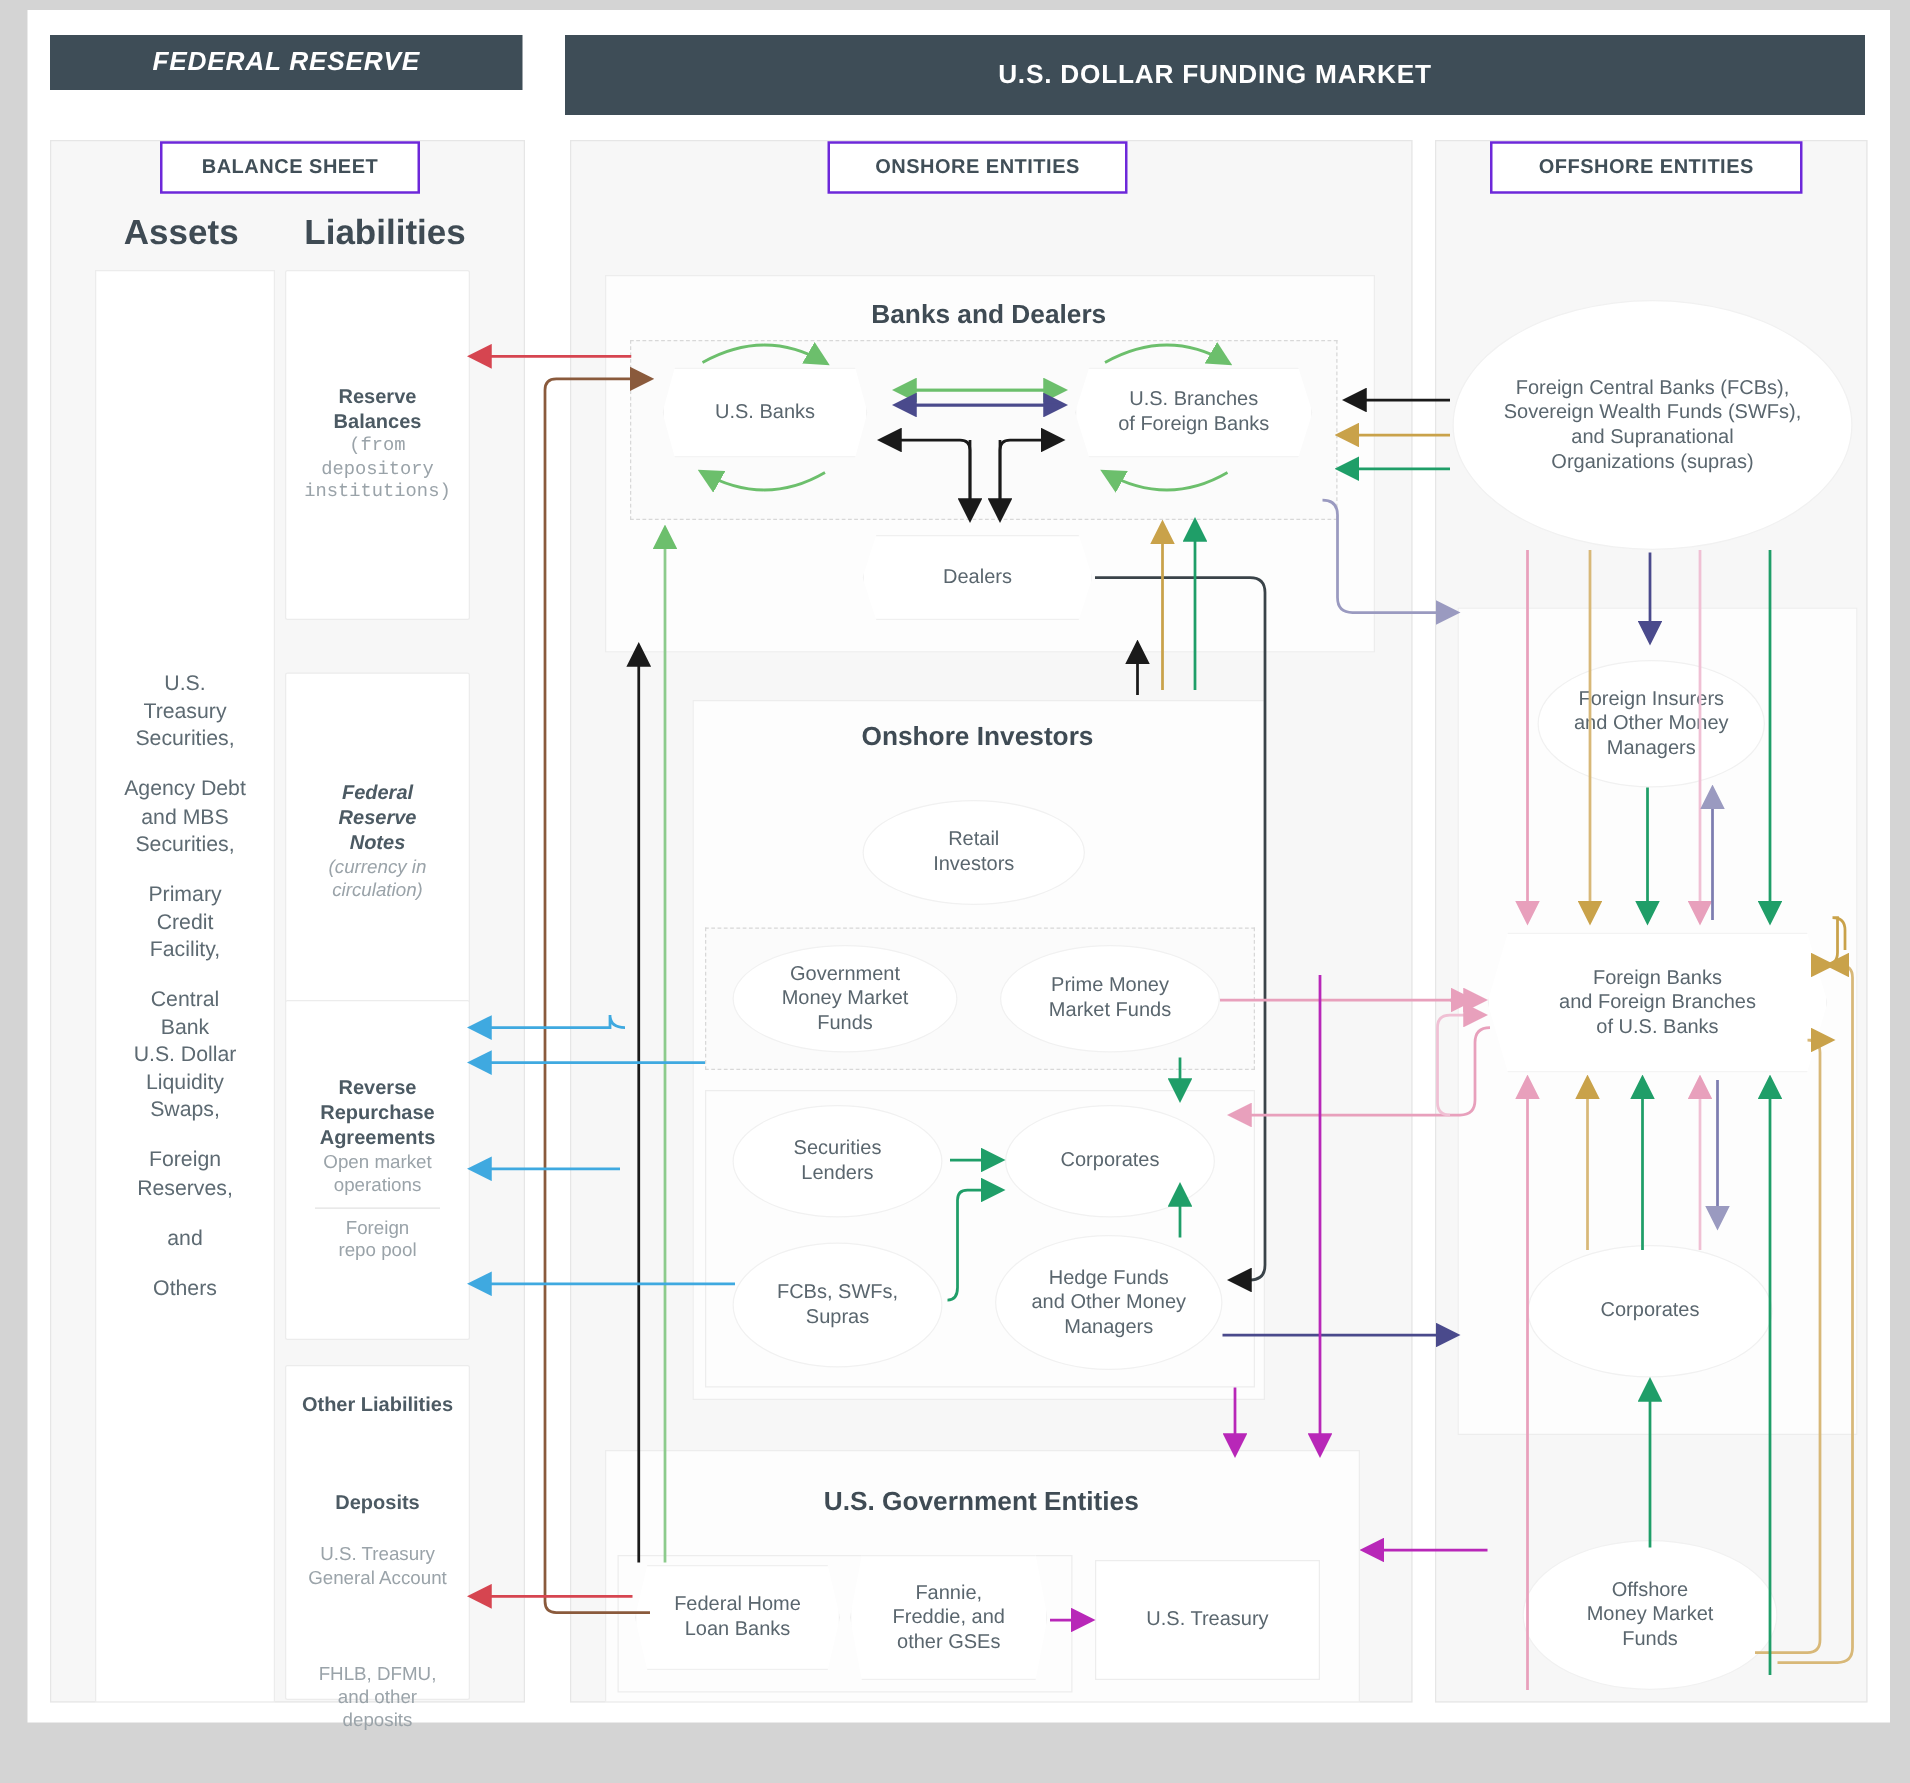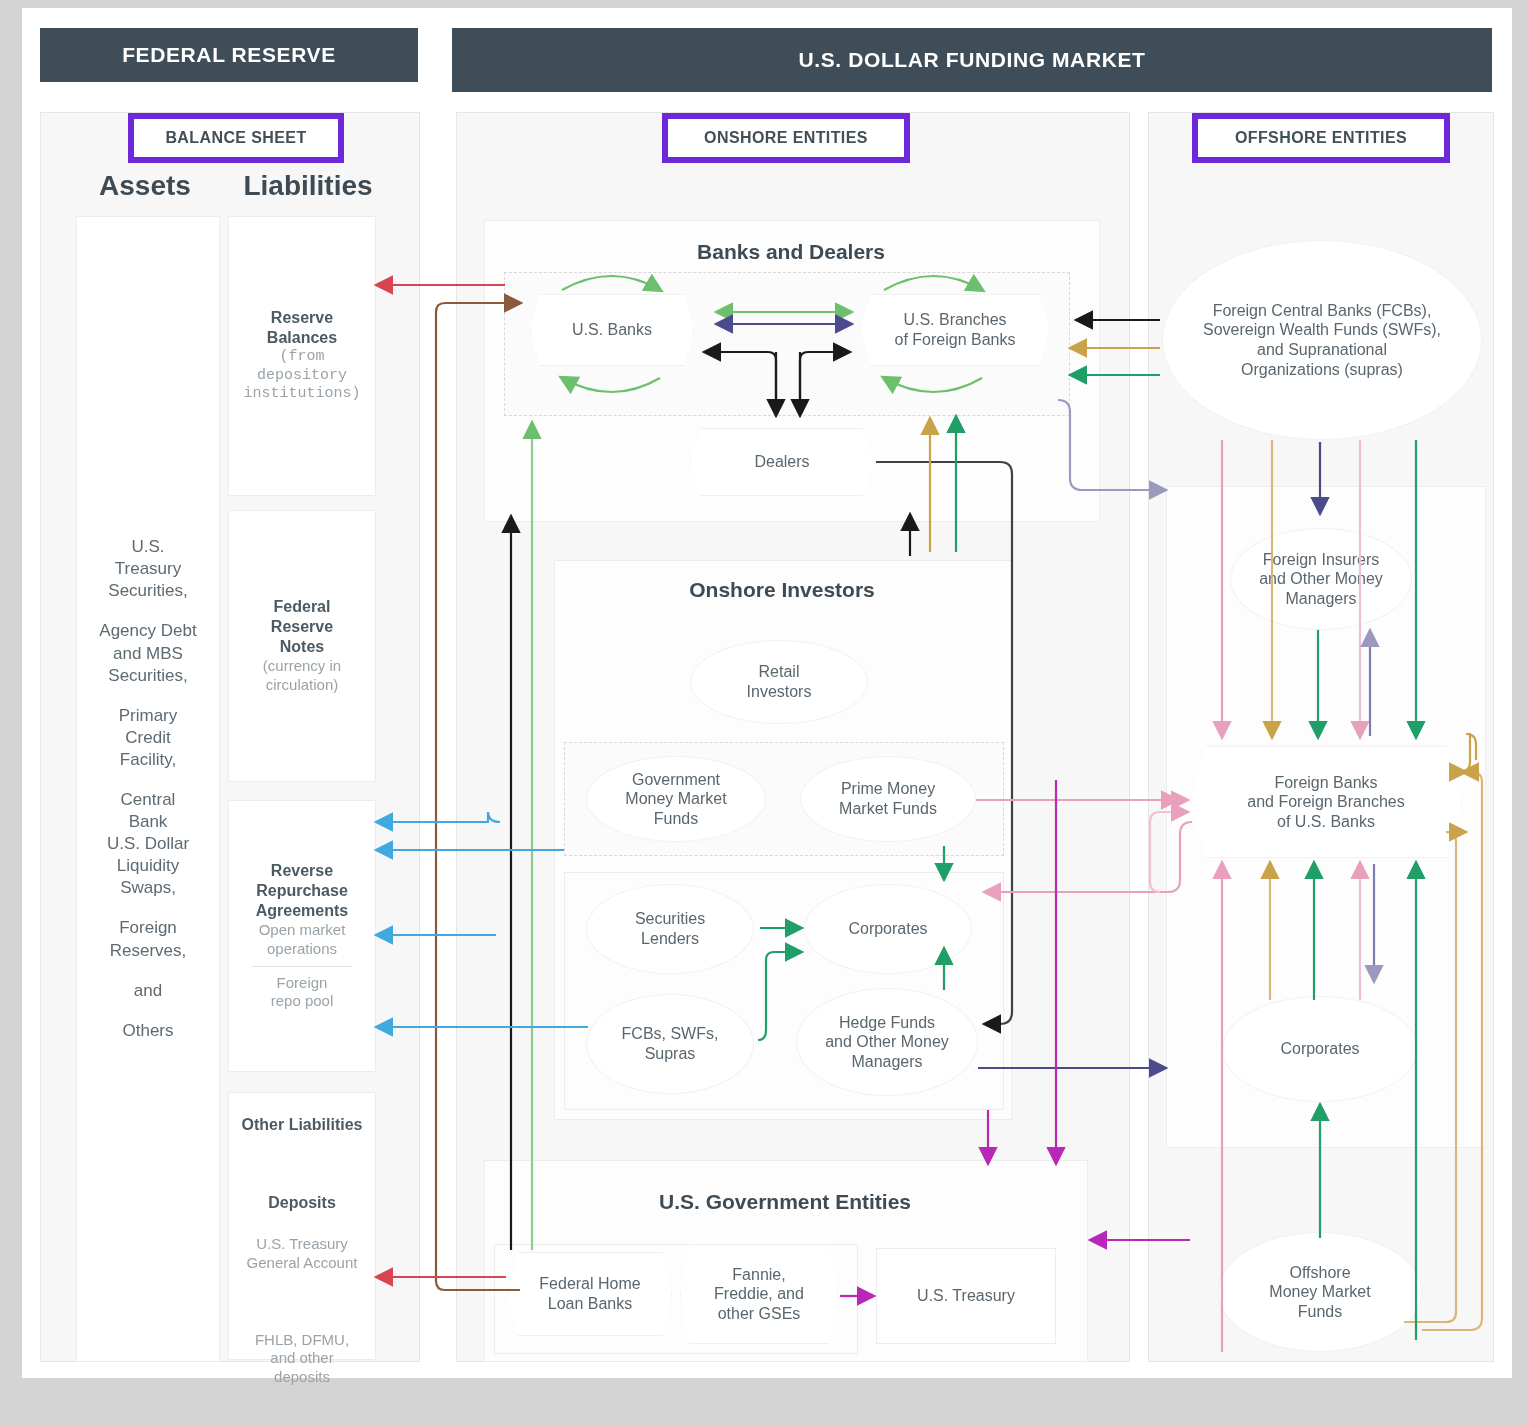--- a/index.html
+++ b/index.html
@@ -6,21 +6,21 @@
   body{font-family:"Liberation Sans",sans-serif;}
   #root{position:relative;width:1528px;height:1426px;overflow:hidden;background:#d4d4d4;}
   #card{position:absolute;left:22px;top:8px;width:1490px;height:1370px;background:#ffffff;}
   svg#wires{position:absolute;left:0;top:0;width:1528px;height:1426px;pointer-events:none;}
 
   .banner{position:absolute;background:#3e4d57;color:#ffffff;display:flex;align-items:center;
           justify-content:center;font-weight:bold;letter-spacing:.6px;}
   .banner span{font-size:21px;}
 
   .panel{position:absolute;background:#f7f7f7;border:1px solid #e6e6e6;}
-  .panel-head{position:absolute;background:#ffffff;border:6px solid #6d28d9;display:flex;
+  .panel-head{position:absolute;background:#ffffff;border:2px solid #6d28d9;display:flex;
               align-items:center;justify-content:center;font-weight:bold;color:#414f58;
               font-size:16px;letter-spacing:.4px;}
 
   .colhead{position:absolute;text-align:center;font-weight:bold;color:#3f4b54;font-size:28px;}
 
   .bsbox{position:absolute;background:#ffffff;border:1px solid #ececec;border-radius:2px;
          display:flex;flex-direction:column;align-items:center;justify-content:center;
          text-align:center;color:#5d6a72;font-size:16px;line-height:1.25;padding:6px;box-sizing:border-box;}
   .bsbox .strong{font-weight:bold;color:#4c5a63;}
   .bsbox .sub{color:#9aa3a9;font-size:15px;}
@@ -42,21 +42,21 @@
   .ellnode{border:1px solid #f1f1f1;border-radius:50%;}
   .rectnode{border:1px solid #ededed;}
   .whitefill{background:#ffffff;}
 </style>
 </head>
 <body>
 
 <div id="root">
   <div id="card"></div>
 
-  <div class="banner" style="left:40px;top:28px;width:378px;height:54px;">
+  <div class="banner" style="left:40px;top:28px;width:378px;height:44px;font-style:italic;">
     <span>FEDERAL RESERVE</span>
   </div>
   <div class="banner" style="left:452px;top:28px;width:1040px;height:64px;">
     <span>U.S. DOLLAR FUNDING MARKET</span>
   </div>
 
   <div class="panel" style="left:40px;top:112px;width:378px;height:1248px;"></div>
   <div class="panel" style="left:456px;top:112px;width:672px;height:1248px;"></div>
   <div class="panel" style="left:1148px;top:112px;width:344px;height:1248px;"></div>
 
@@ -99,21 +99,21 @@
   </div>
 
   <div class="bsbox" style="left:228px;top:216px;width:148px;height:280px;">
     <div class="strong" style="white-space:pre-line;">Reserve
 Balances</div>
     <div class="sub" style="white-space:pre-line;font-family:Liberation Mono, monospace;">(from
 depository
 institutions)</div>
   </div>
 
-  <div class="bsbox" style="left:228px;top:510px;width:148px;height:272px;">
+  <div class="bsbox" style="left:228px;top:538px;width:148px;height:272px;font-style:italic;">
     <div class="strong" style="white-space:pre-line;">Federal
 Reserve
 Notes</div>
     <div class="sub" style="white-space:pre-line;">(currency in
 circulation)</div>
   </div>
 
   <div class="bsbox" style="left:228px;top:800px;width:148px;height:272px;">
     <div class="strong" style="white-space:pre-line;">Reverse
 Repurchase

